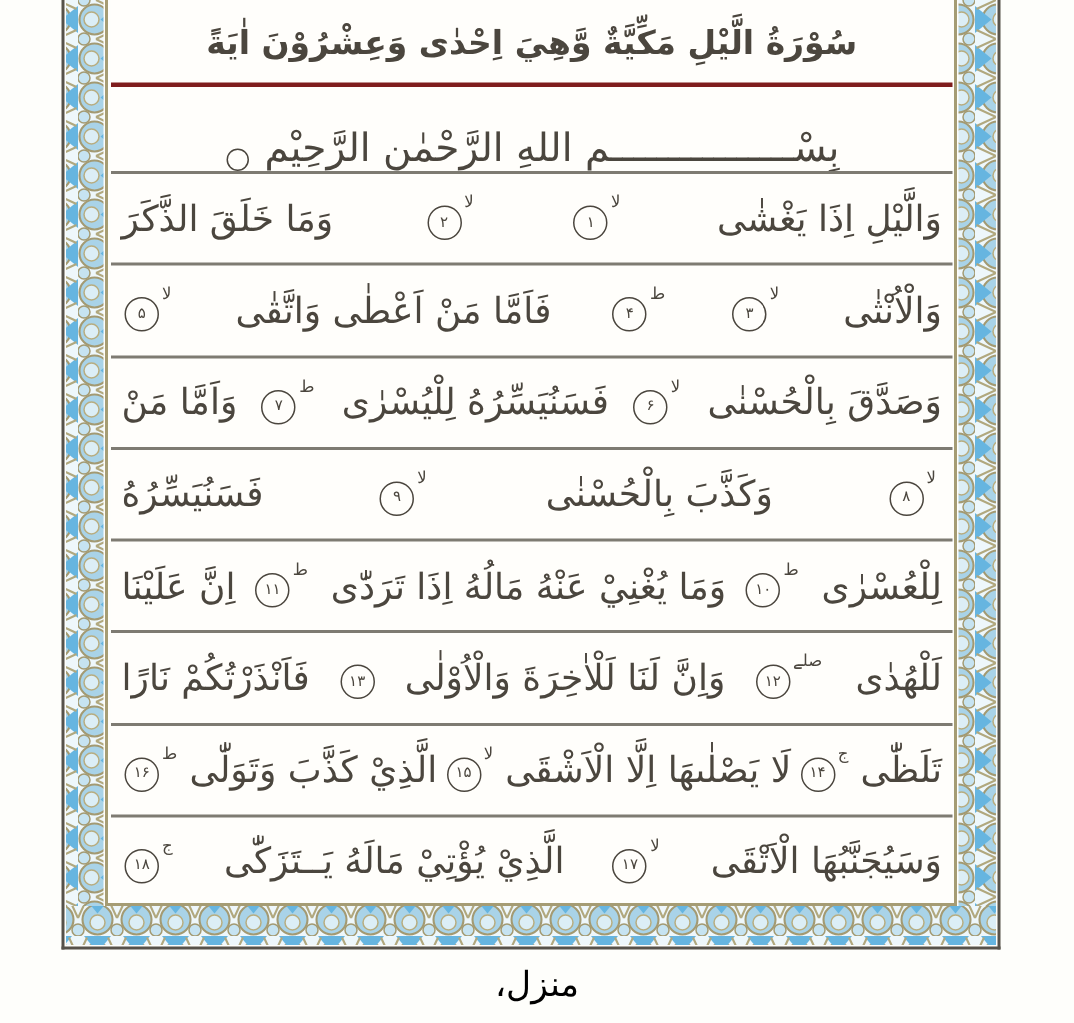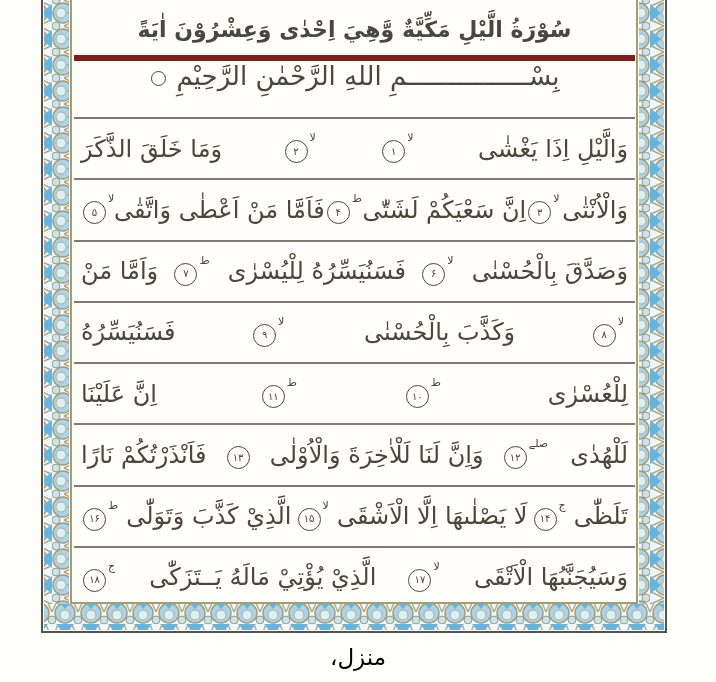--- a/index.html
+++ b/index.html
@@ -8,28 +8,28 @@
     background:#fefefb;
     font-family:"DejaVu Sans", sans-serif;
     color:#4b463e;
   }
   .frame-svg{position:absolute;left:0;top:0;pointer-events:none;}
   .content{
     position:absolute;left:74px;top:0;width:561px;height:600px;
     background:#fffefb;
   }
   .title-block{
-    height:52px;border-bottom:6px solid #7f1d1d;
+    height:52px;border-bottom:3px solid #7f1d1d;
     display:flex;align-items:center;justify-content:center;
     direction:rtl;font-size:22px;font-weight:bold;
     letter-spacing:-1px;padding-top:3px;overflow:hidden;
   }
   .bismillah-block{
     height:56px;border-bottom:2px solid #7e7b72;
-    display:flex;align-items:flex-start;justify-content:center;
+    display:flex;align-items:flex-end;justify-content:center;
     direction:rtl;font-size:26px;overflow:hidden;white-space:nowrap;
   }
   .bismillah-end-circle{
     width:13px;height:13px;border:1.6px solid #4b463e;border-radius:50%;
     display:inline-block;margin:10px 10px 0 2px;flex:none;
   }
   .rows{height:488px;display:flex;flex-direction:column;}
   .verse-line{
     flex:1;display:flex;align-items:center;justify-content:space-between;
     direction:rtl;border-bottom:2px solid #7e7b72;
@@ -117,21 +117,20 @@
           <span class="verse-circle">۲</span>
         </span>
         <span class="vtext">وَمَا خَلَقَ الذَّكَرَ</span>
       </div>
       <div class="verse-line">
         <span class="vtext">وَالْاُنْثٰى</span>
         <span class="vgroup">
           <span class="waqf">لا</span>
           <span class="verse-circle">۳</span>
         </span>
-        <span class="vtext">اِنَّ سَعْيَكُمْ لَشَتّٰى</span>
         <span class="vgroup">
           <span class="waqf">ط</span>
           <span class="verse-circle">۴</span>
         </span>
         <span class="vtext">فَاَمَّا مَنْ اَعْطٰى وَاتَّقٰى</span>
         <span class="vgroup">
           <span class="waqf">لا</span>
           <span class="verse-circle">۵</span>
         </span>
       </div>
@@ -159,20 +158,21 @@
           <span class="verse-circle">۹</span>
         </span>
         <span class="vtext">فَسَنُيَسِّرُهُ</span>
       </div>
       <div class="verse-line">
         <span class="vtext">لِلْعُسْرٰى</span>
         <span class="vgroup">
           <span class="waqf">ط</span>
           <span class="verse-circle">۱۰</span>
         </span>
+        <span class="vtext">وَمَا يُغْنِيْ عَنْهُ مَالُهُ اِذَا تَرَدّٰى</span>
         <span class="vgroup">
           <span class="waqf">ط</span>
           <span class="verse-circle">۱۱</span>
         </span>
         <span class="vtext">اِنَّ عَلَيْنَا</span>
       </div>
       <div class="verse-line">
         <span class="vtext">لَلْهُدٰى</span>
         <span class="vgroup">
           <span class="waqf">صلے</span>

